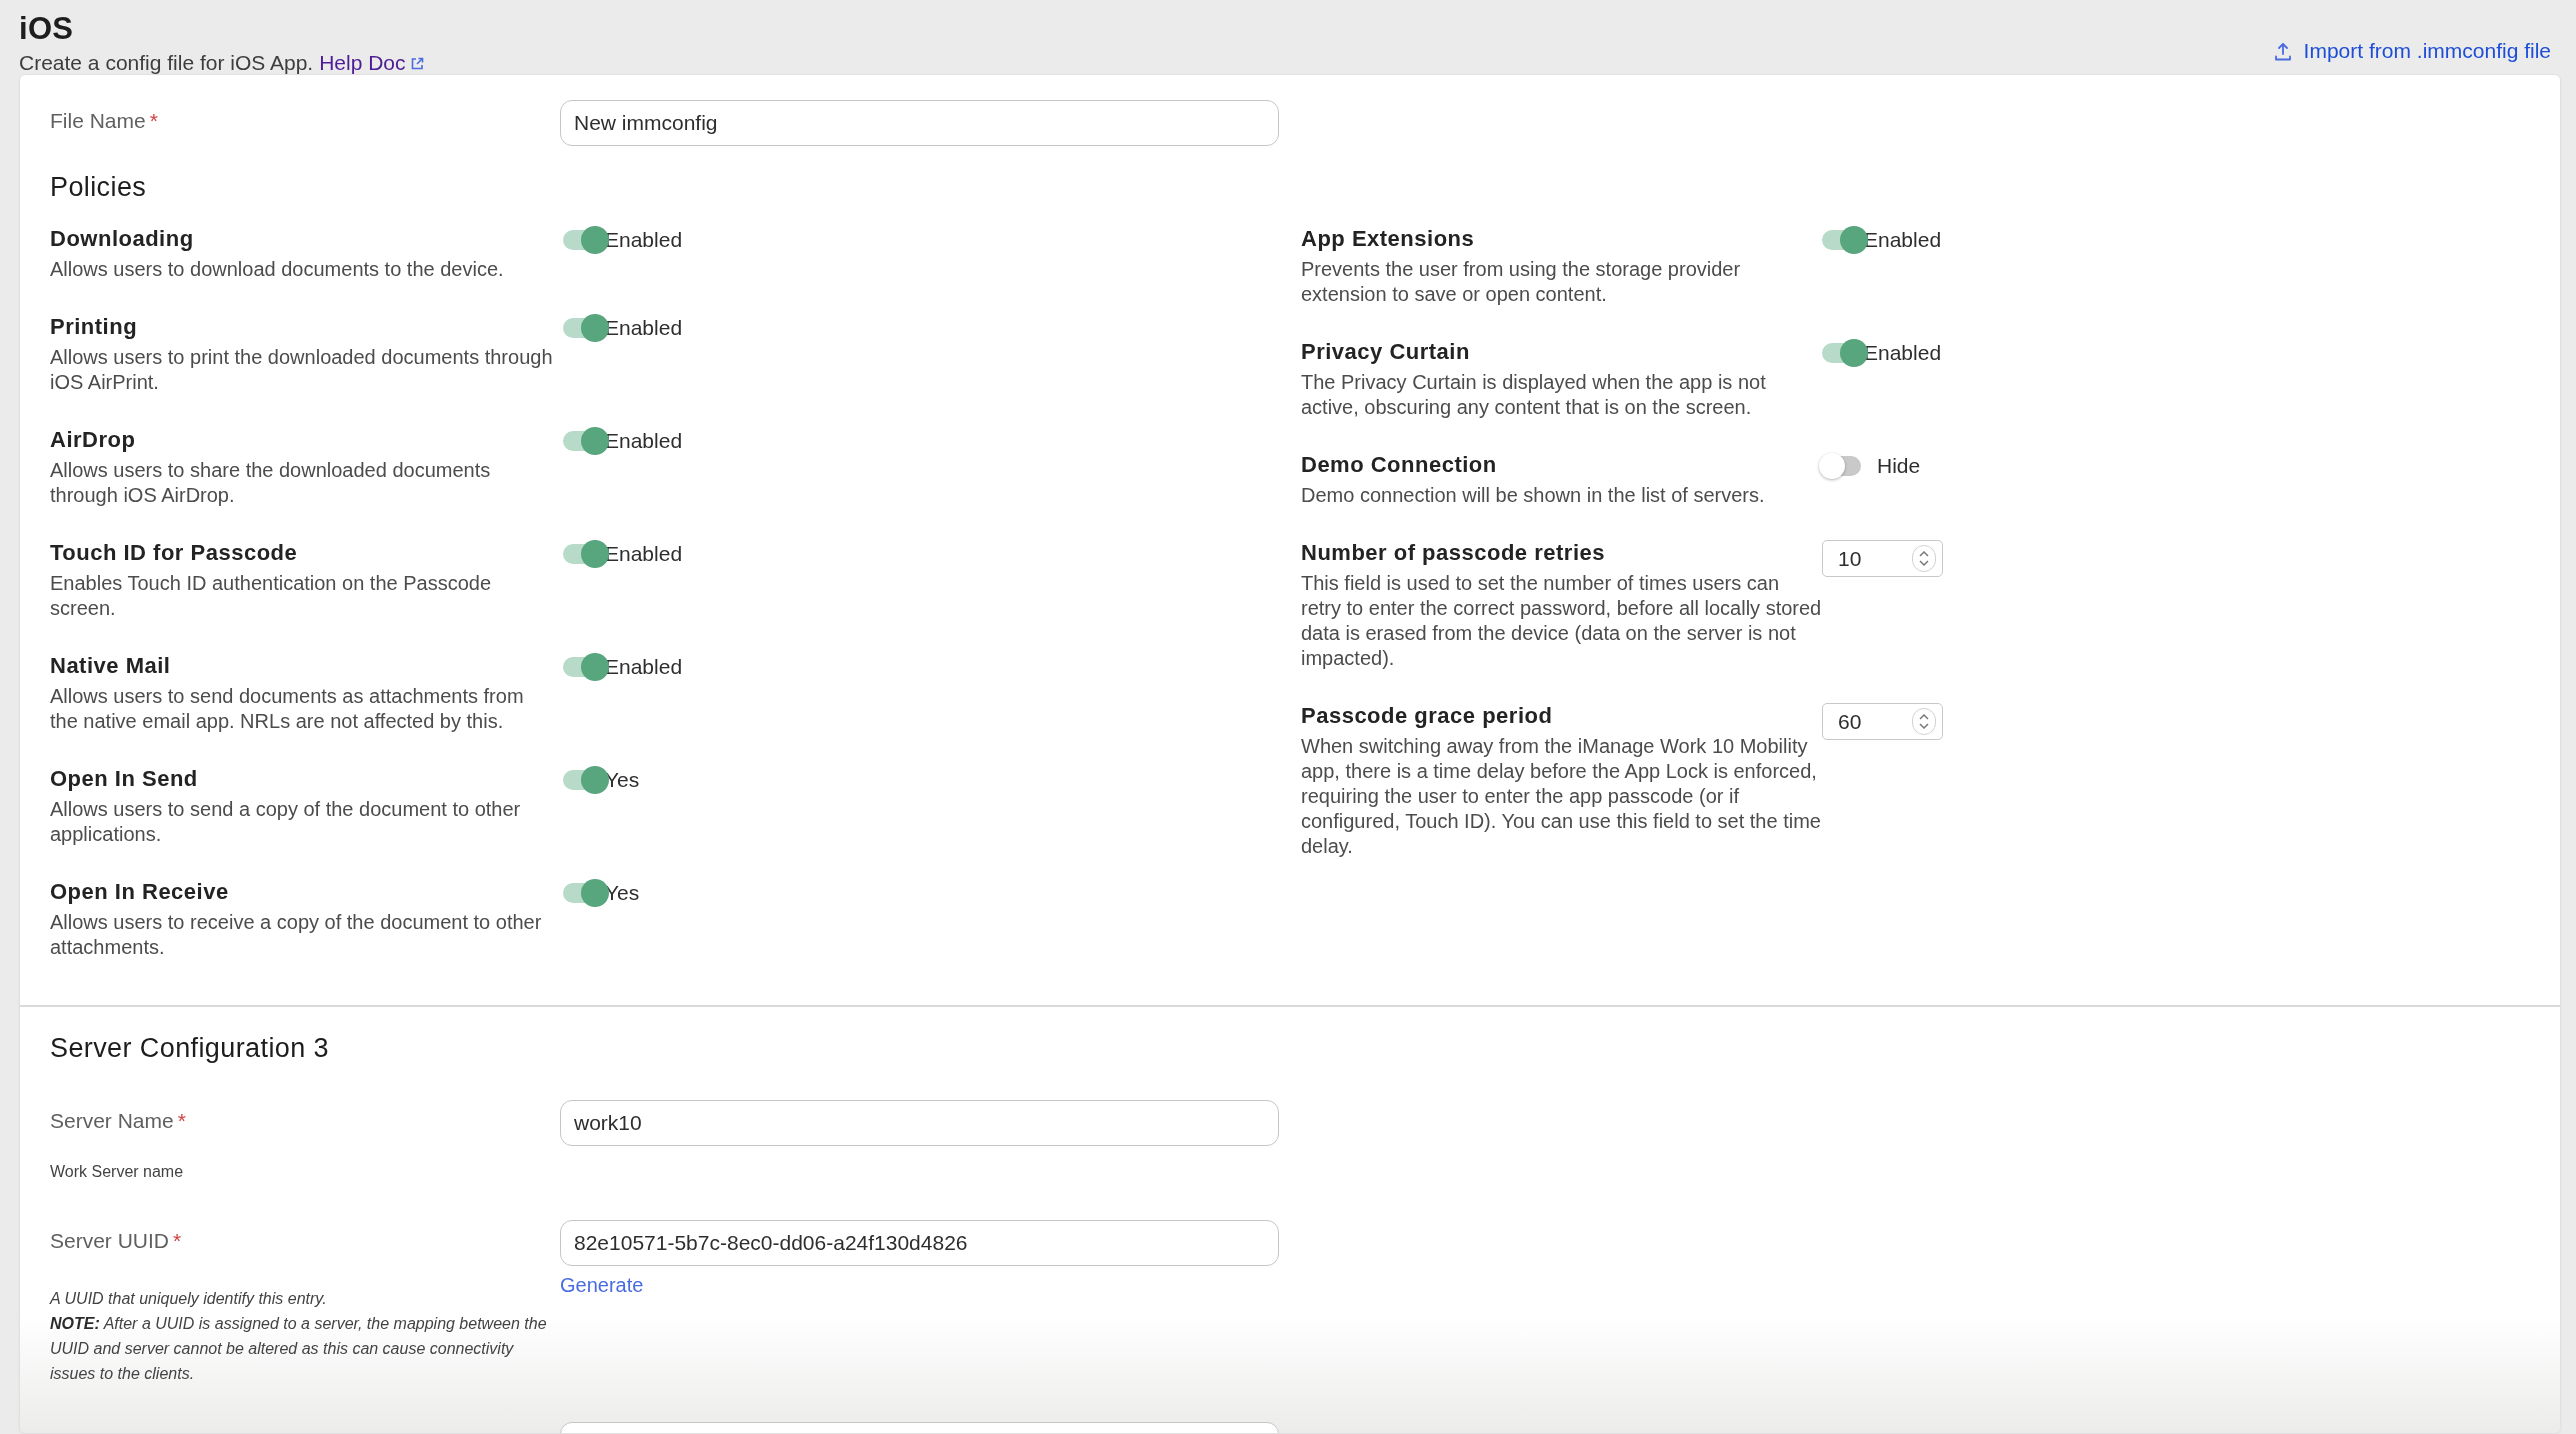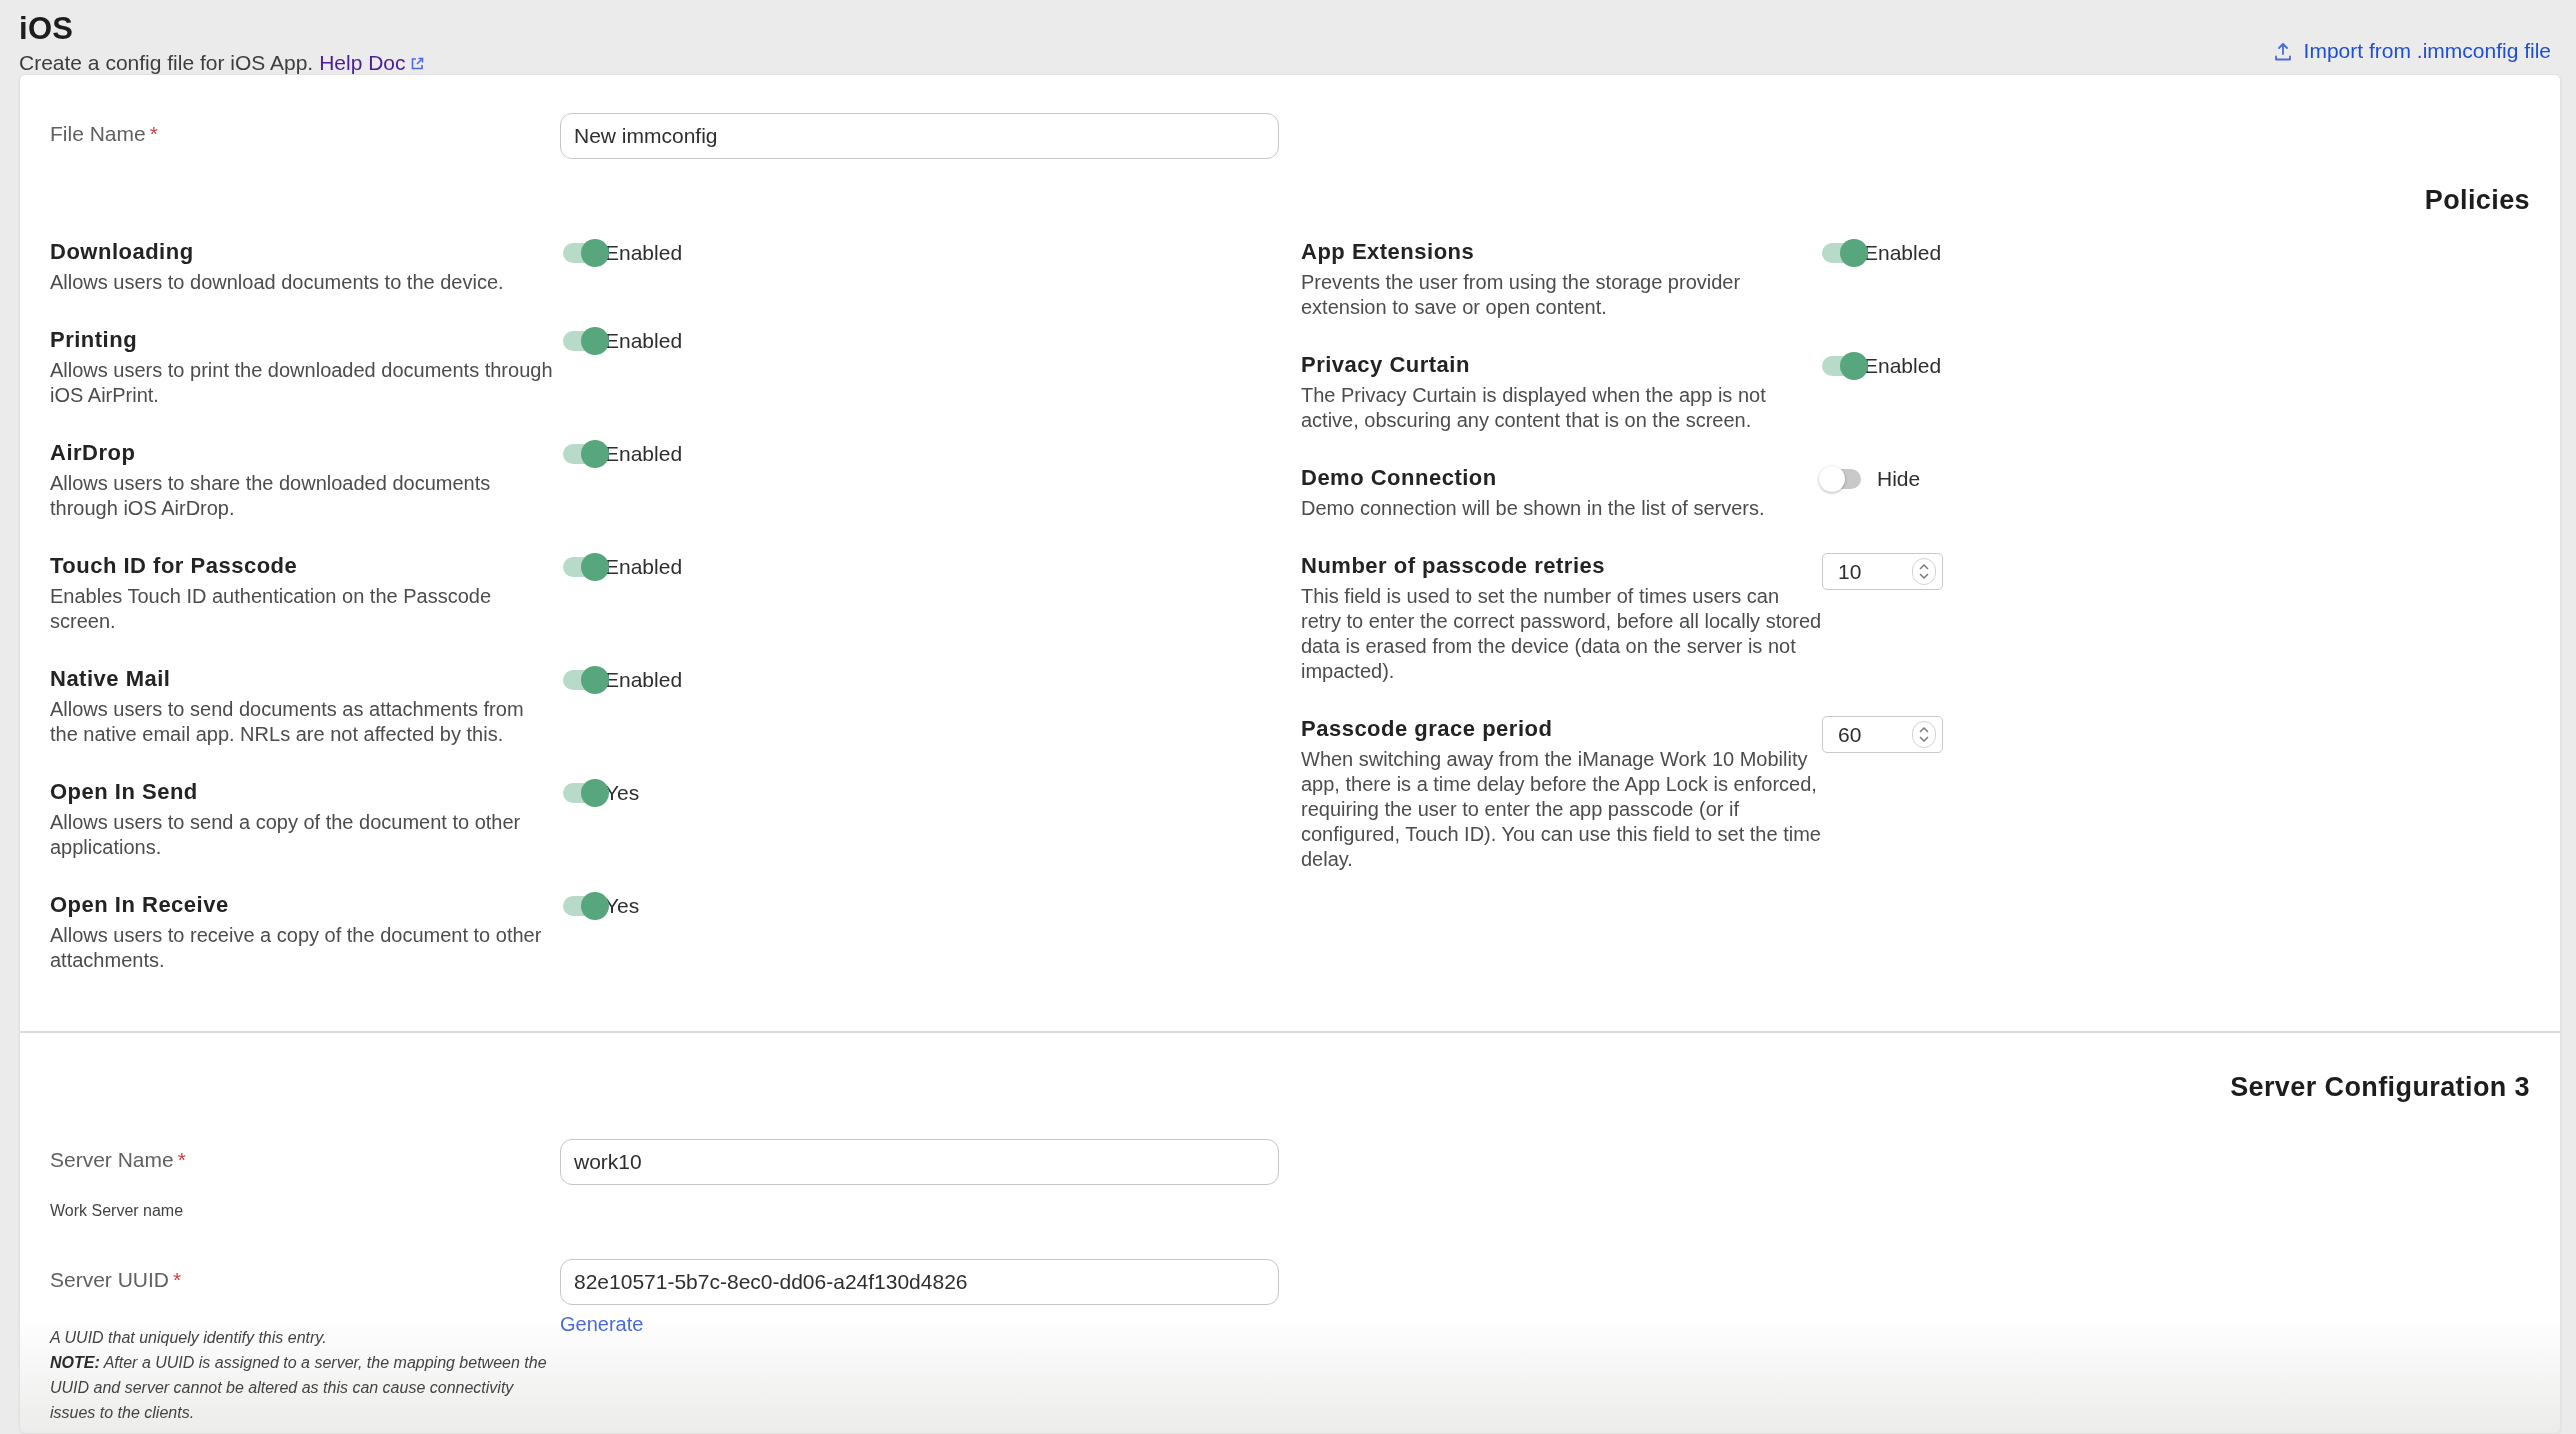--- a/index.html
+++ b/index.html
@@ -19,32 +19,32 @@
     position:absolute; top:39px; right:25px; color:#1d4ed8; font-size:21px;
     display:inline-flex; align-items:flex-end; gap:10px;
   }
 
   
   .card {
     position:absolute; top:74px; left:19px; right:15px; height:1360px; overflow:hidden;
     background:linear-gradient(180deg,#ffffff 0px,#ffffff 1240px,#ececeb 1357px);
     border:1px solid #e1e1e1; border-radius:6px; box-shadow:0 1px 3px rgba(0,0,0,.05);
   }
-  .card-pad { padding:13px 30px; }
+  .card-pad { padding:0 30px; }
 
   .field-row { display:grid; grid-template-columns:510px 719px; }
   .file-row { padding-top:25px; }
   .f-label { padding-top:9px; font-size:21px; color:#606060; }
   .req { color:#cf4342; margin-left:4px; }
   .text-input {
     height:46px; width:100%; border:1px solid #c6c6c6; border-radius:12px;
     padding:0 13px; font-size:21px; color:#2e2e2e; background:#fff; font-family:inherit; outline:none;
   }
 
-  h2.sec { margin:26px 0 0; font-size:27px; font-weight:700; color:#1d1d1d; letter-spacing:0.4px;text-align:right; }
+  h2.sec { margin:26px 0 0; font-size:27px; font-weight:400; color:#1d1d1d; letter-spacing:0.4px; }
 
   
   .policy-grid { display:grid; grid-template-columns:1251px 1fr; margin-top:22px; align-items:start; }
   .p-item { display:grid; grid-template-columns:513px auto; margin-bottom:31px; align-items:start; }
   .col-right .p-item { grid-template-columns:521px auto; }
   .p-title { font-size:22px; font-weight:700; color:#232323; letter-spacing:0.5px; line-height:27px; }
   .p-desc { margin-top:5px; font-size:20px; color:#4c4c4c; line-height:25px; max-width:504px; }
   .col-right .p-desc { max-width:524px; }
   .p-ctrl { display:flex; align-items:center; padding-top:1px; min-height:29px; }
 

